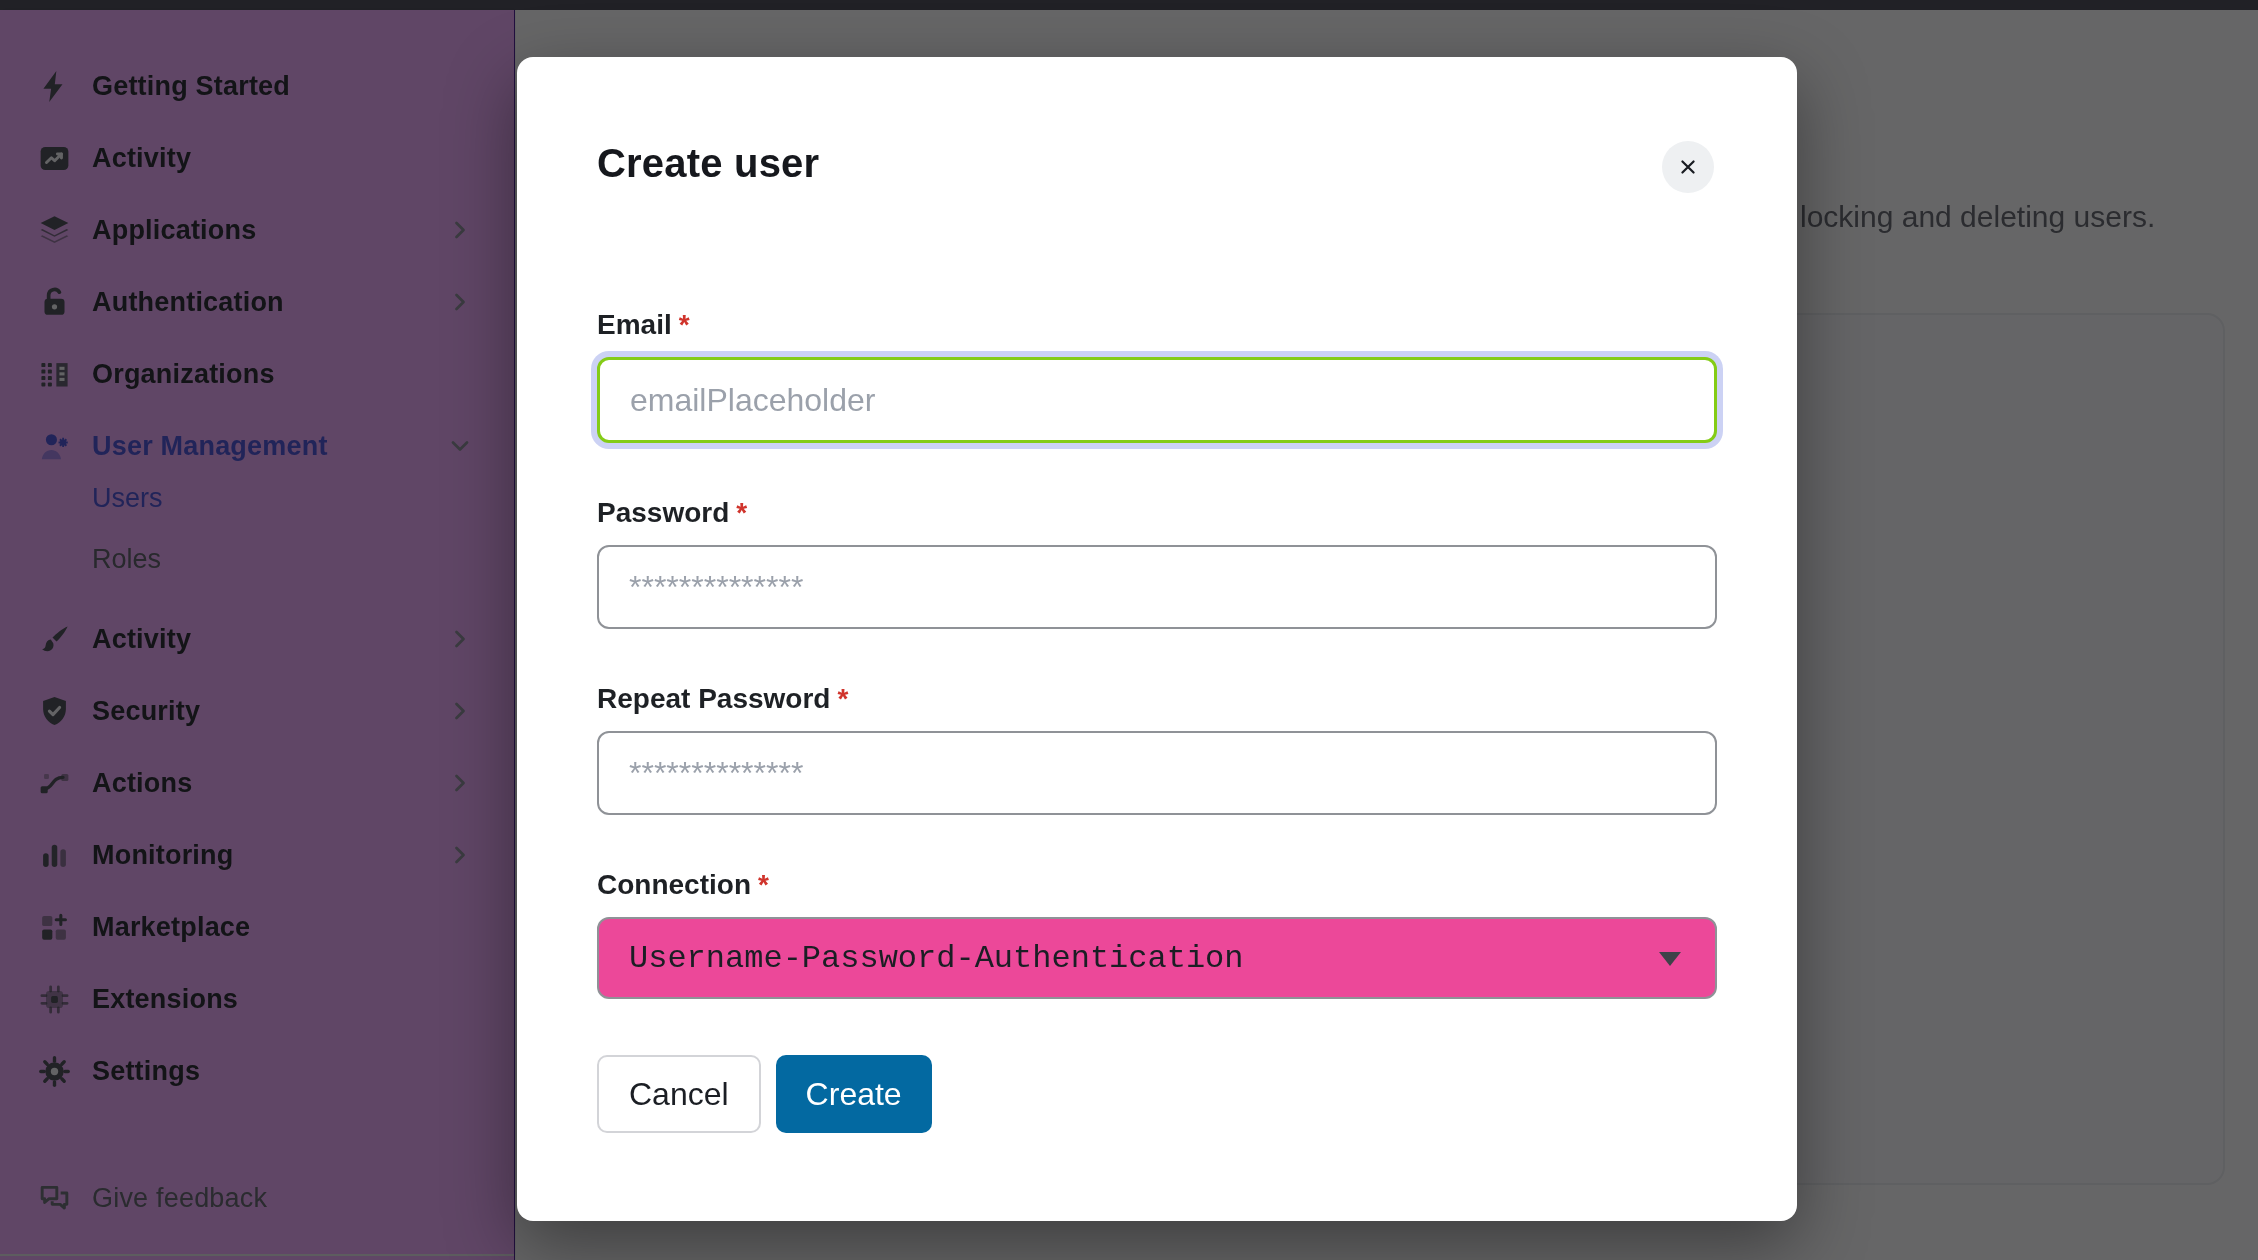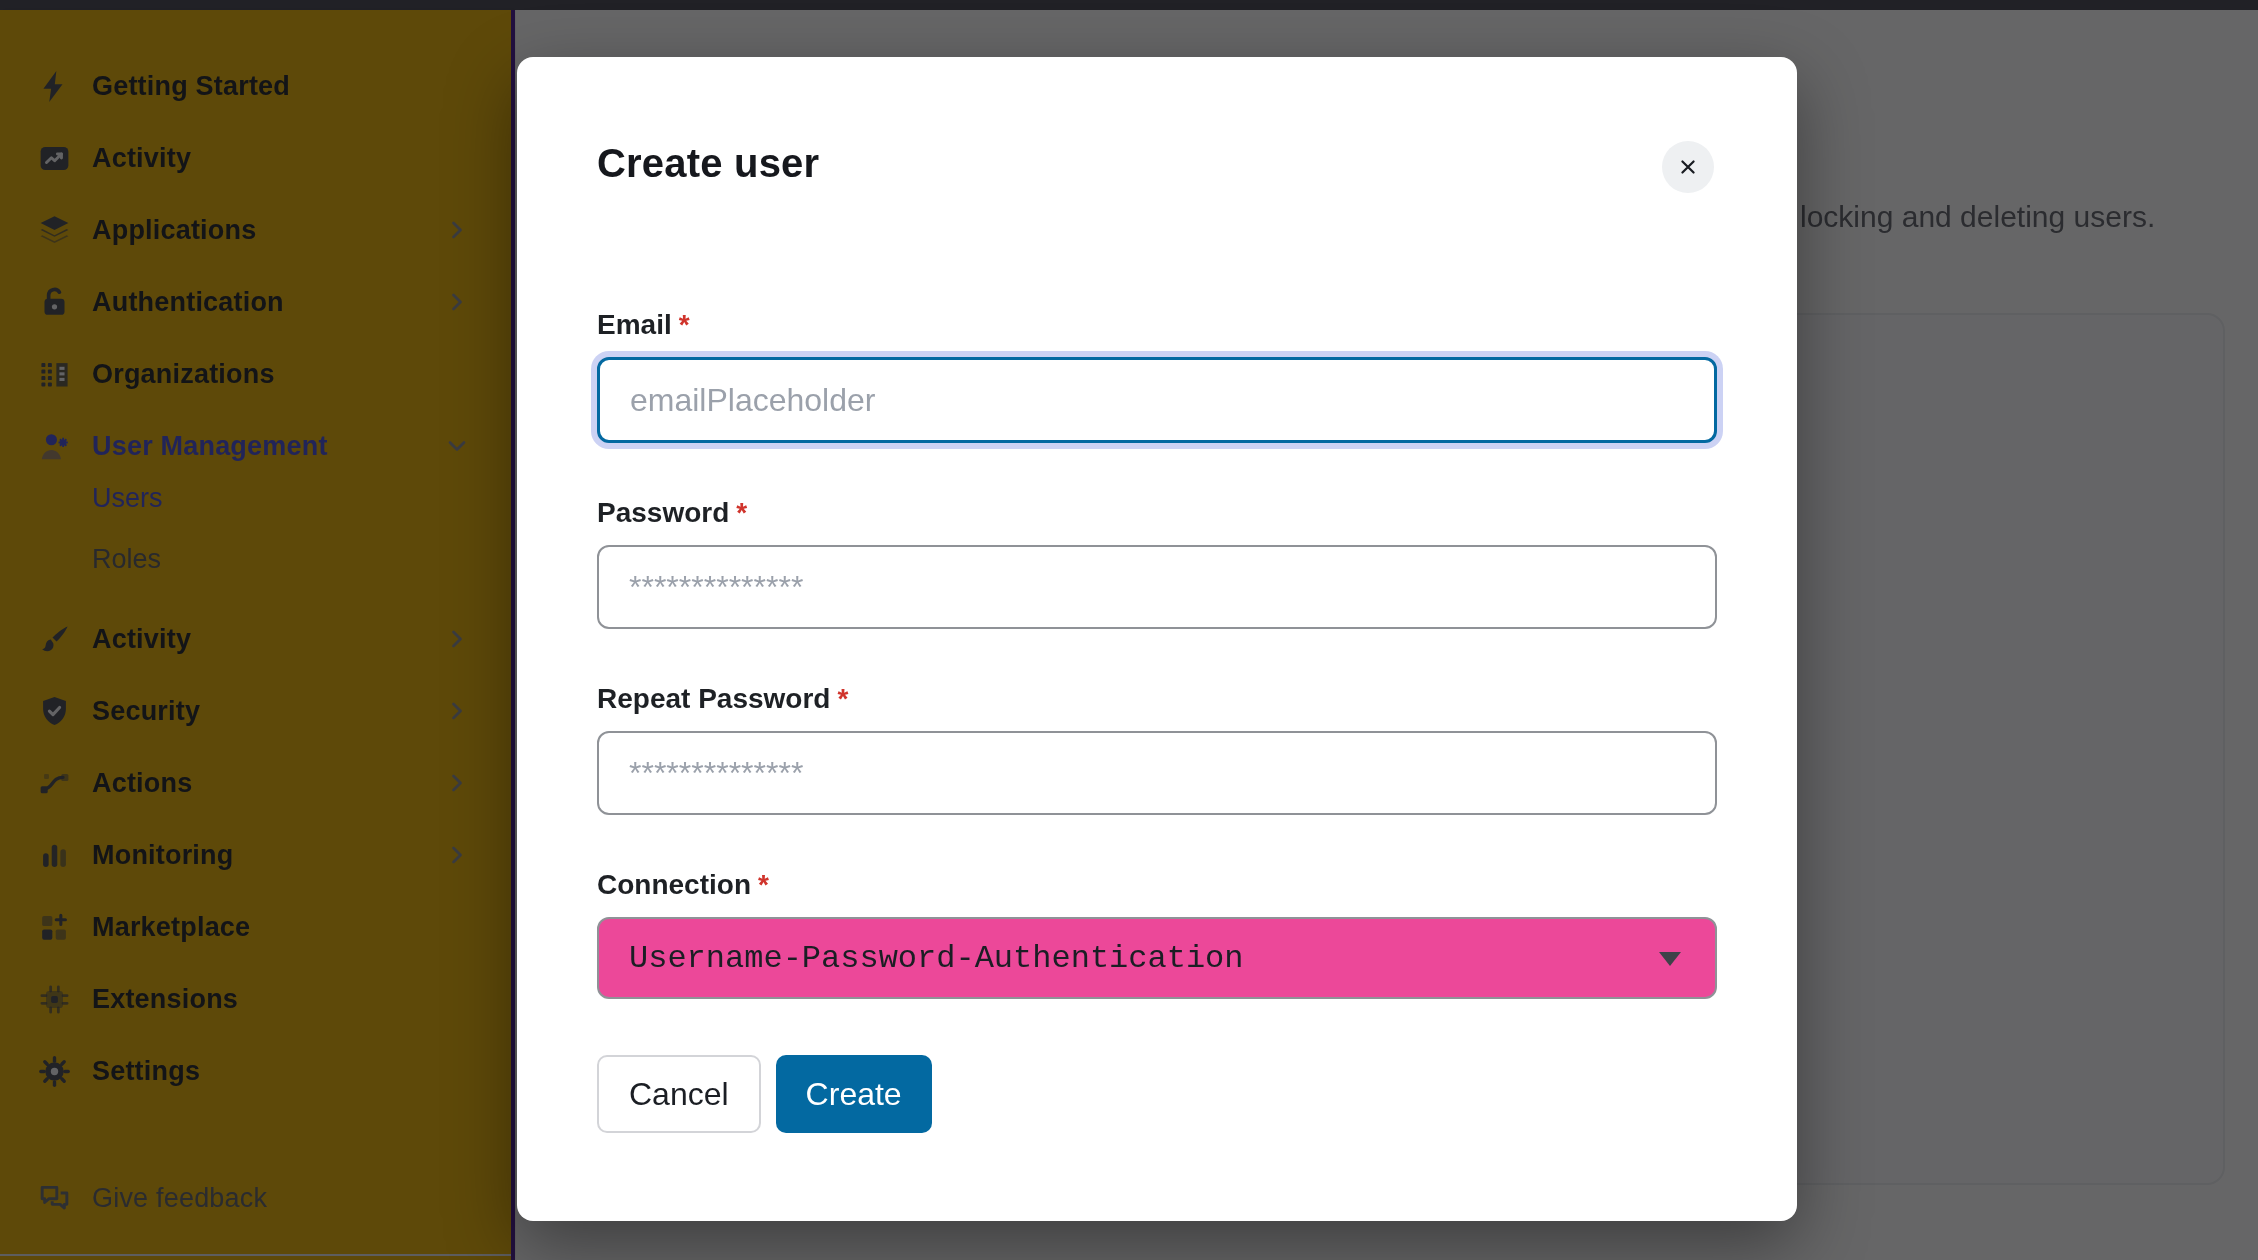--- a/index.html
+++ b/index.html
@@ -8,21 +8,21 @@
     width:2258px; height:1260px; position:relative; overflow:hidden;
     font-family:"Liberation Sans", sans-serif; background:#fff;
   }
 
   
   .topbar { position:absolute; top:0; left:0; right:0; height:10px; background:#4b4b55; }
 
   
   .sidebar {
     position:absolute; top:10px; left:0; bottom:0; width:515px;
-    background:#eab308; border-right:4px solid #4c1d95;
+    background:#f0abfc; border-right:1px solid #4c1d95;
     box-shadow:2px 0 6px rgba(0,0,0,0.06);
   }
   .nav-item {
     position:absolute; left:0; width:100%; height:72px;
     display:flex; align-items:center; padding:0 40px 0 34px;
     color:#26292f; cursor:pointer;
   }
   .nav-icon { width:40px; height:40px; margin-right:18px; display:flex; align-items:center; justify-content:center; color:#4a4d55; flex:none; }
   .ic { width:37px; height:37px; }
   .nav-label { font-size:27px; font-weight:600; letter-spacing:.2px; white-space:nowrap; }
@@ -73,21 +73,21 @@
   .field-label { font-size:28px; line-height:30px; font-weight:600; color:#1e2125; margin-bottom:17px; }
   .req { color:#d0342c; margin-left:7px; font-weight:600; }
 
   .text-input {
     width:100%; height:84px; border:2px solid #8f9297; border-radius:12px;
     padding:0 30px; font-size:32px; color:#1b1e24; background:#fff; outline:none;
     font-family:"Liberation Sans", sans-serif;
   }
   .text-input::placeholder { color:#9ba1ab; opacity:1; }
   .text-input.focused {
-    height:86px; border:3px solid #0369a1;
+    height:86px; border:3px solid #84cc16;
     box-shadow:0 0 0 6px #ccd2f4;
   }
 
   .select-wrap { position:relative; }
   .select-input {
     appearance:none; -webkit-appearance:none;
     width:100%; height:82px; border:2px solid #8f9297; border-radius:12px;
     padding:0 70px 0 30px; font-size:32px; color:#1b1e24; background:#ec4899; outline:none; cursor:pointer;
     font-family:Liberation Mono, monospace;
   }

